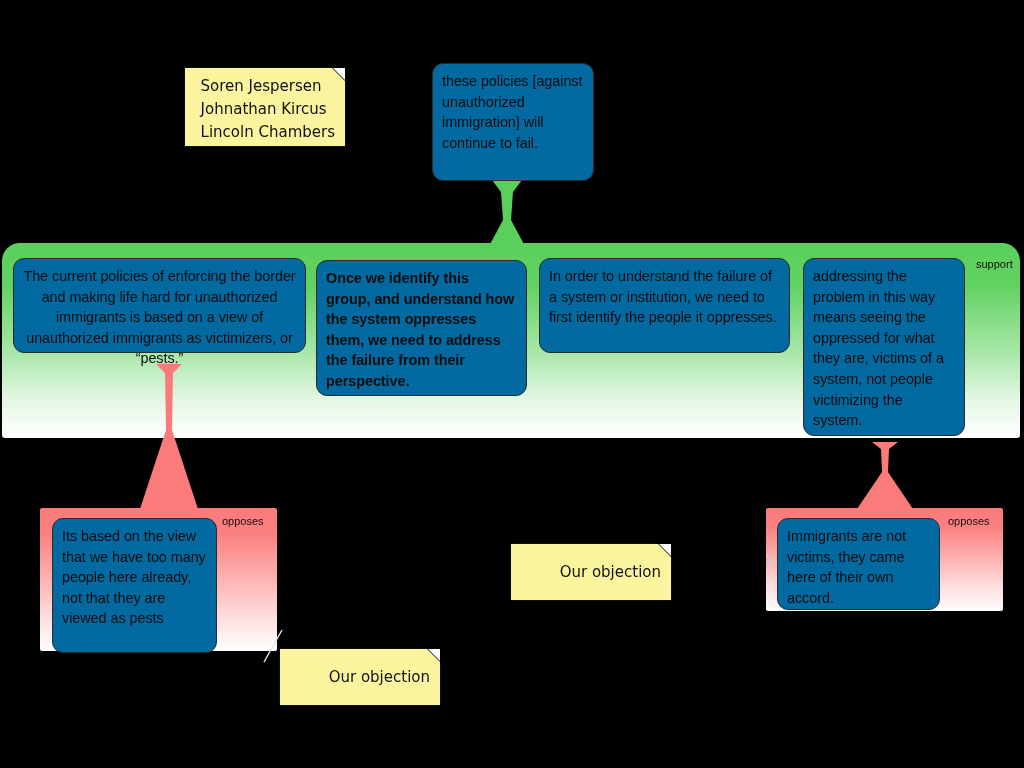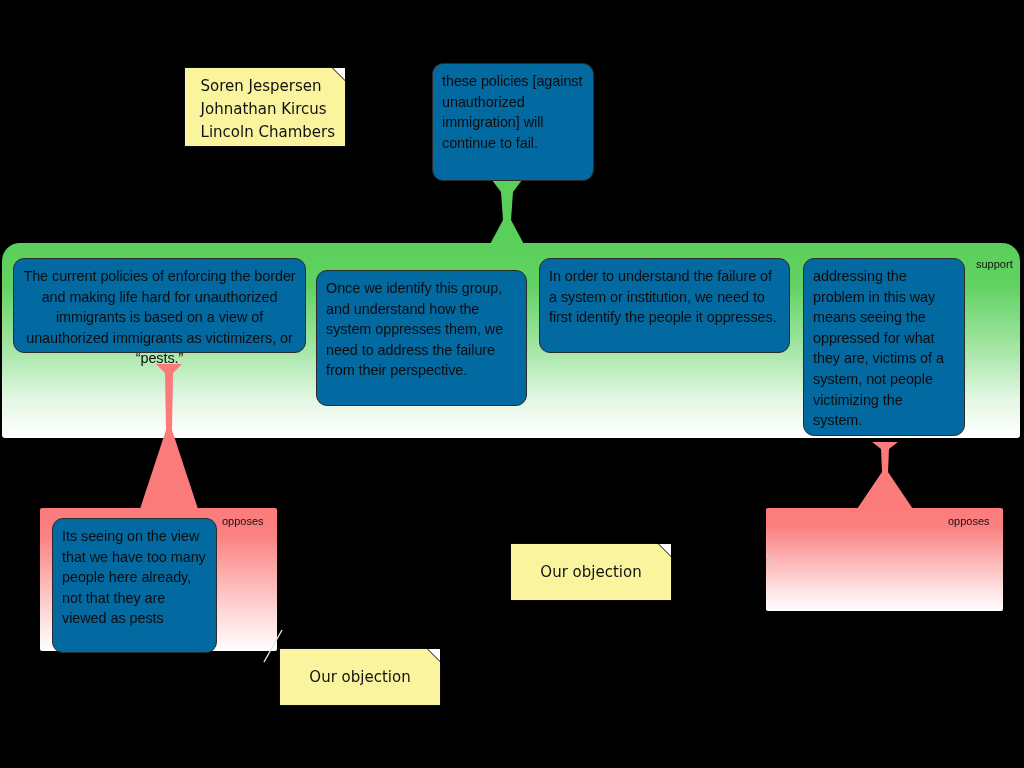--- a/index.html
+++ b/index.html
@@ -69,21 +69,21 @@
   .note {
     position: absolute;
     box-sizing: border-box;
     background: #FAF49E;
     border: 1px solid #0a0a0a;
     font-family: "DejaVu Sans", sans-serif;
     font-size: 15px;
     color: #121212;
     display: flex;
     align-items: center;
-    justify-content: center;
+    justify-content: flex-end;
     text-align: left;
     line-height: 24px;
     white-space: pre-line;
     padding: 4px 10px;
   }
   .note.left-align {
     justify-content: flex-end;
     align-items: flex-start;
     padding: 7px 10px;
   }
@@ -120,21 +120,21 @@
       <path d="M3 0 L39 0 L27 16 L25 44 L40 72 L2 72 L17 44 L15 16 Z" fill="#5ACF5A"></path>
     </svg>
   </div>
 
   <div class="band band-support abs" style="left:2px; top:243px; width:1018px; height:195px;">
   </div>
   <div class="band-label" style="left:976px; top:259px;">support</div>
 
   <div class="node" style="left:13px; top:258px; width:293px; height:95px;text-align:center;">The current policies of enforcing the border and making life hard for unauthorized immigrants is based on a view of unauthorized immigrants as victimizers, or “pests.”</div>
 
-  <div class="node" style="left:316px; top:270px; width:211px; height:136px;">Once we identify this group, and understand how the system oppresses them, we need to address the failure from their perspective.</div>
+  <div class="node" style="left:316px; top:260px; width:211px; height:136px;font-weight:bold;">Once we identify this group, and understand how the system oppresses them, we need to address the failure from their perspective.</div>
 
   <div class="node" style="left:539px; top:258px; width:251px; height:95px;">In order to understand the failure of a system or institution, we need to first identify the people it oppresses.</div>
 
   <div class="node" style="left:803px; top:258px; width:162px; height:178px;">addressing the problem in this way means seeing the oppressed for what they are, victims of a system, not people victimizing the system.</div>
 
   <div class="conn abs" style="left:138px; top:364px; width:62px; height:148px;">
     <svg width="62" height="148" viewBox="0 0 62 148">
       <path d="M18 0 L44 0 L35 9 L34 66 L61 148 L1 148 L28 66 L27 9 Z" fill="#FB7B7B"></path>
     </svg>
   </div>
@@ -142,32 +142,33 @@
   <div class="conn abs" style="left:854px; top:442px; width:62px; height:70px;">
     <svg width="62" height="70" viewBox="0 0 62 70">
       <path d="M18 0 L44 0 L35 7 L34 30 L61 70 L1 70 L28 30 L27 7 Z" fill="#FB7B7B"></path>
     </svg>
   </div>
 
   <div class="band band-oppose abs" style="left:40px; top:508px; width:237px; height:143px;">
   </div>
   <div class="band-label" style="left:222px; top:516px;">opposes</div>
 
-  <div class="node" style="left:52px; top:518px; width:165px; height:135px;">Its seeing on the view that we have too many people here already, not that they are viewed as pests</div>
+  <div class="node" style="left:52px; top:518px; width:165px; height:135px;">Its based on the view that we have too many people here already, not that they are viewed as pests</div>
 
   <div class="conn abs" style="left:262px; top:628px; width:30px; height:36px;">
     <svg width="30" height="36" viewBox="0 0 30 36">
       <line x1="2" y1="34" x2="20" y2="2" stroke="#e6e6e6" stroke-width="1.4"></line>
     </svg>
   </div>
 
   <div class="band band-oppose abs" style="left:766px; top:508px; width:237px; height:103px;">
   </div>
   <div class="band-label" style="left:948px; top:516px;">opposes</div>
 
+  <div class="node" style="left:777px; top:518px; width:163px; height:92px;">Immigrants are not victims, they came here of their own accord.</div>
 
   <div class="conn abs" style="left:764px; top:552px; width:16px; height:16px;">
     <svg width="16" height="16" viewBox="0 0 16 16">
       <path d="M2 3 L10 8 L2 13" fill="none" stroke="#cfcfcf" stroke-width="1.3"></path>
     </svg>
   </div>
 
   <div class="note left-align" style="left:184px; top:67px; width:162px; height:80px;">
     <span class="fold"></span>
     <span style="font-size:15px; line-height:23px;">Soren Jespersen

